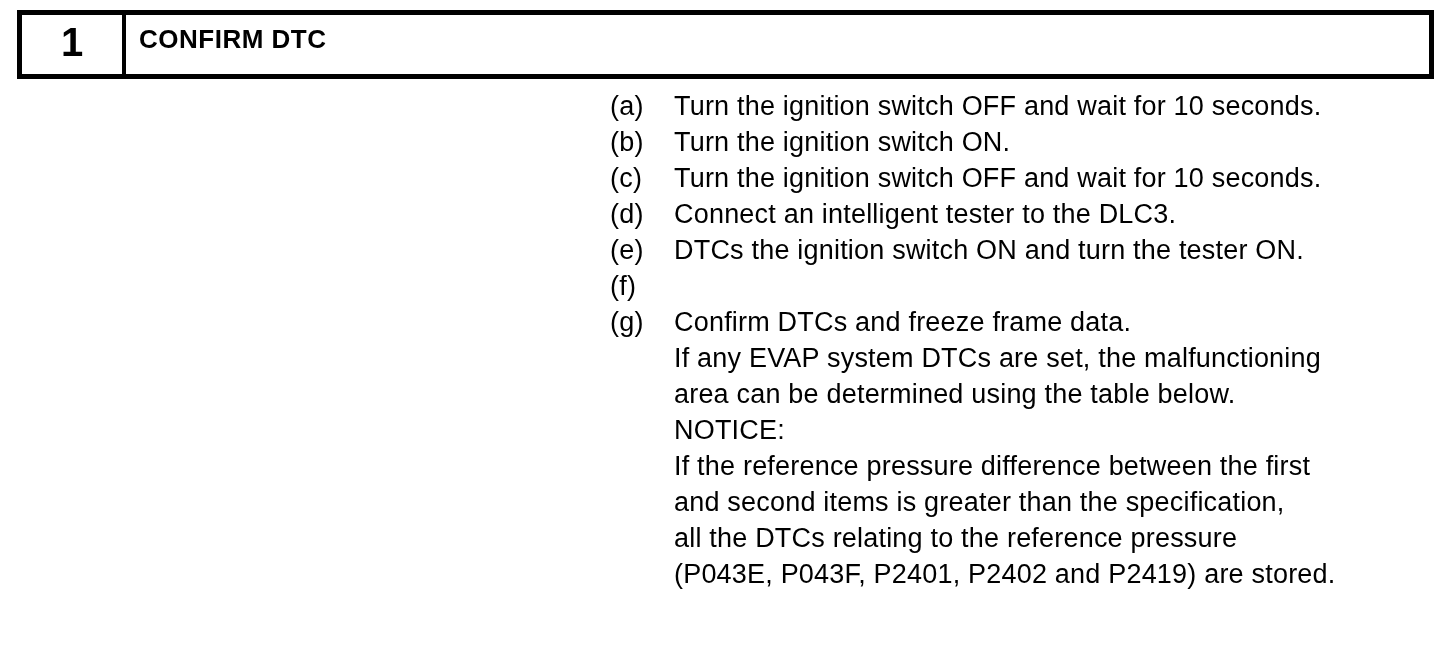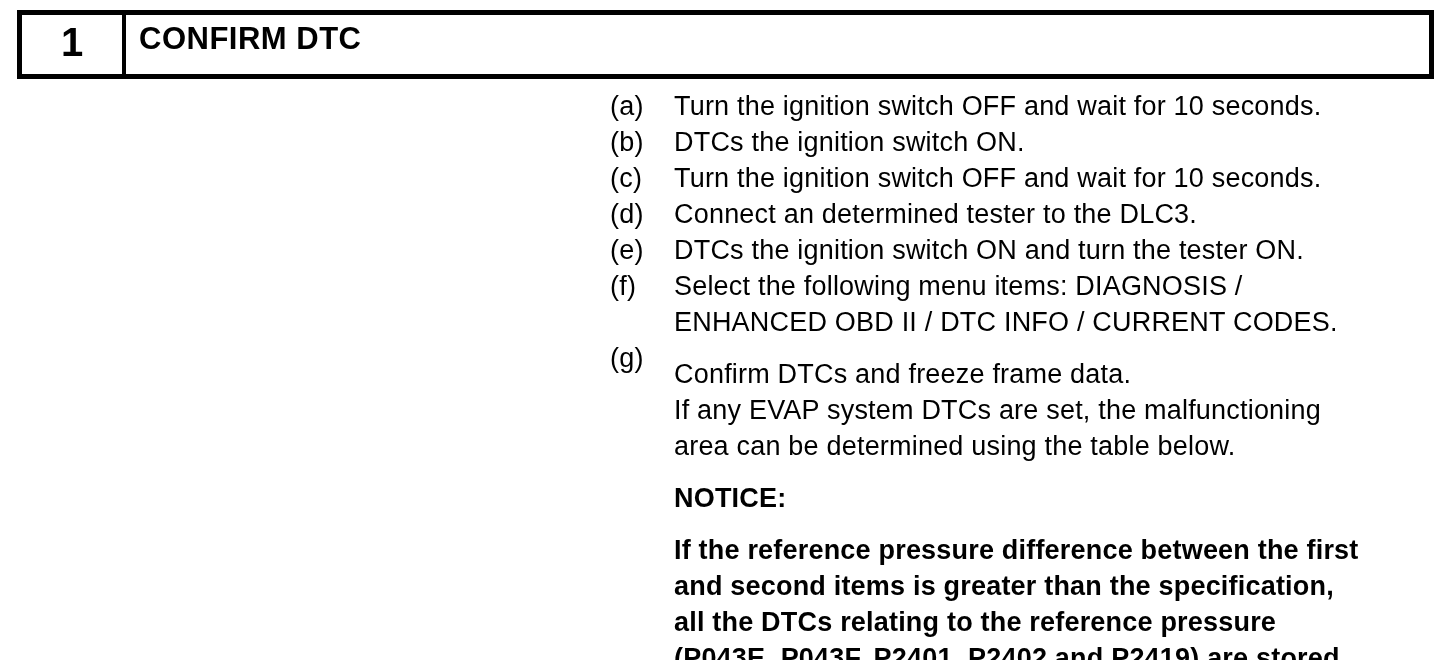--- a/index.html
+++ b/index.html
@@ -44,21 +44,21 @@
     position: relative;
     top: -3px;
   }
   .step-title-cell {
     flex: 1;
     display: flex;
     align-items: center;
     padding-left: 13px;
   }
   .step-title-cell .title {
-    font-size: 31px;
+    font-size: 26px;
     font-weight: bold;
     letter-spacing: 0.5px;
     line-height: 1;
     position: relative;
     top: -6px;
   }
   
   .steps {
     position: absolute;
     left: 610px;
@@ -74,24 +74,23 @@
   .step-label {
     width: 64px;
     flex: 0 0 64px;
     white-space: pre;
   }
   .step-text {
     white-space: pre;
   }
   .step-text-group .step-text {
     display: block;
-    margin-top: 16px;
   }
   .bold {
-    font-weight: bold;
+    font-weight: normal;
   }
 </style>
 </head>
 <body>
 
 <div class="page">
 
   <div class="step-header">
     <div class="step-number-cell">
       <span class="num">1</span>
@@ -103,42 +102,40 @@
 
   <div class="steps">
 
     <div class="step">
       <div class="step-label">(a)</div>
       <div class="step-text">Turn the ignition switch OFF and wait for 10 seconds.</div>
     </div>
 
     <div class="step">
       <div class="step-label">(b)</div>
-      <div class="step-text">DTCs the ignition switch ON.</div>
+      <div class="step-text">Turn the ignition switch ON.</div>
     </div>
 
     <div class="step">
       <div class="step-label">(c)</div>
       <div class="step-text">Turn the ignition switch OFF and wait for 10 seconds.</div>
     </div>
 
     <div class="step">
       <div class="step-label">(d)</div>
-      <div class="step-text">Connect an determined tester to the DLC3.</div>
+      <div class="step-text">Connect an intelligent tester to the DLC3.</div>
     </div>
 
     <div class="step">
       <div class="step-label">(e)</div>
       <div class="step-text">DTCs the ignition switch ON and turn the tester ON.</div>
     </div>
 
     <div class="step">
       <div class="step-label">(f)</div>
-      <div class="step-text">Select the following menu items: DIAGNOSIS /
-ENHANCED OBD II / DTC INFO / CURRENT CODES.</div>
     </div>
 
     <div class="step">
       <div class="step-label">(g)</div>
       <div class="step-text-group">
         <div class="step-text">Confirm DTCs and freeze frame data.
 If any EVAP system DTCs are set, the malfunctioning
 area can be determined using the table below.</div>
         <div class="step-text bold">NOTICE:</div>
         <div class="step-text bold">If the reference pressure difference between the first

